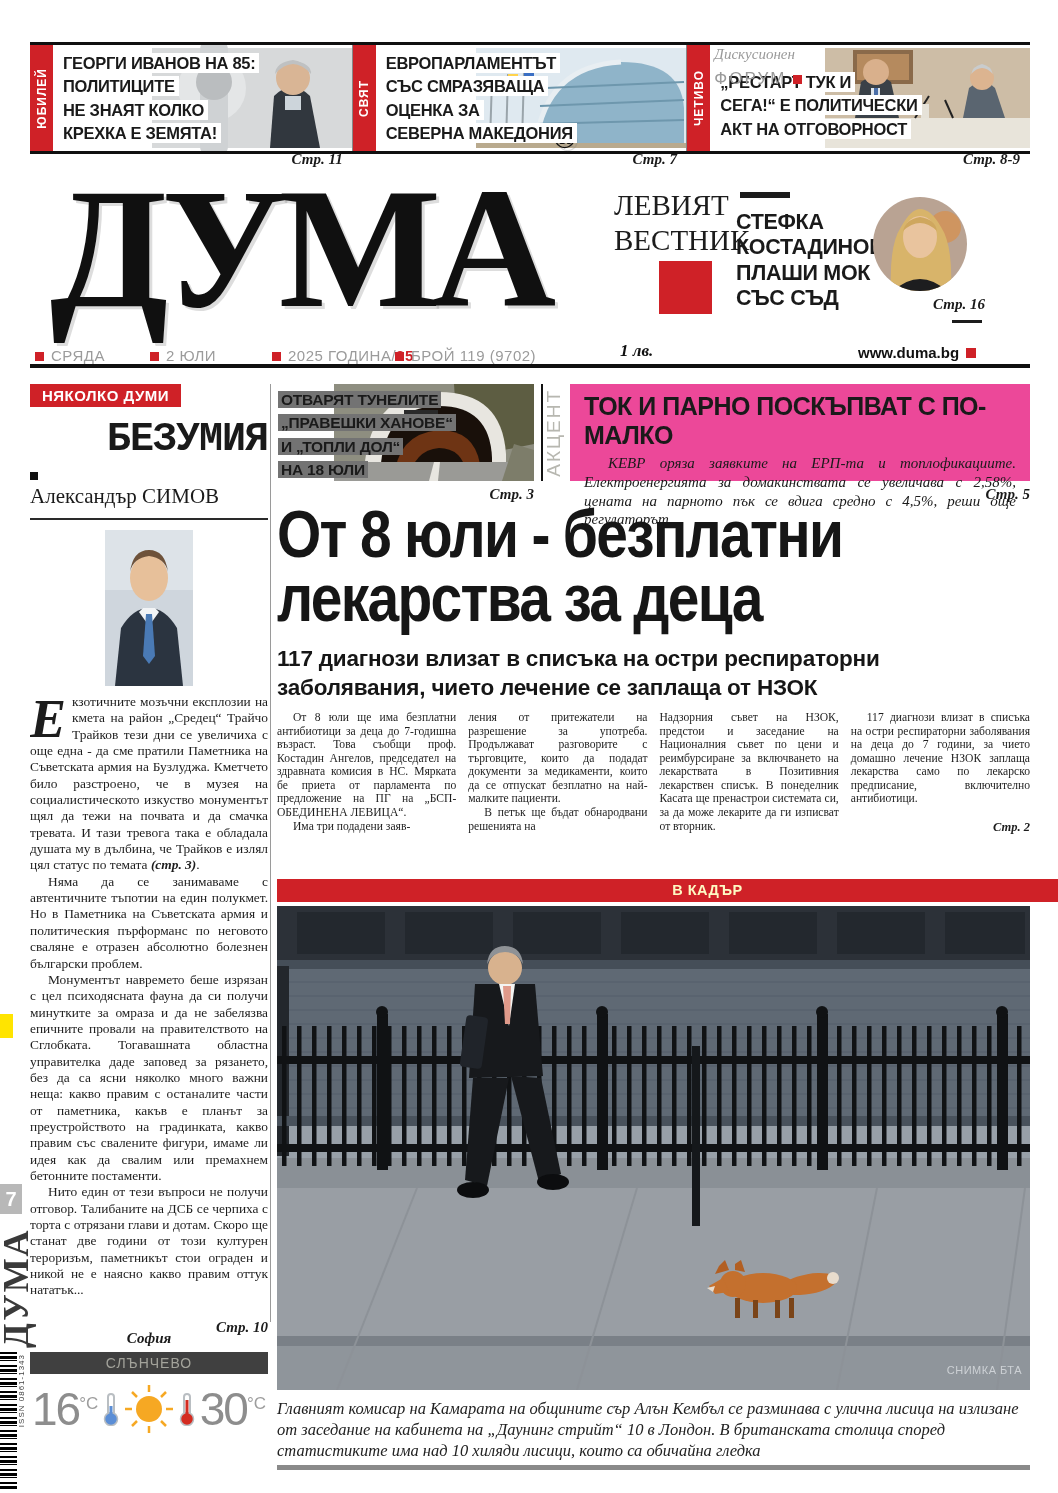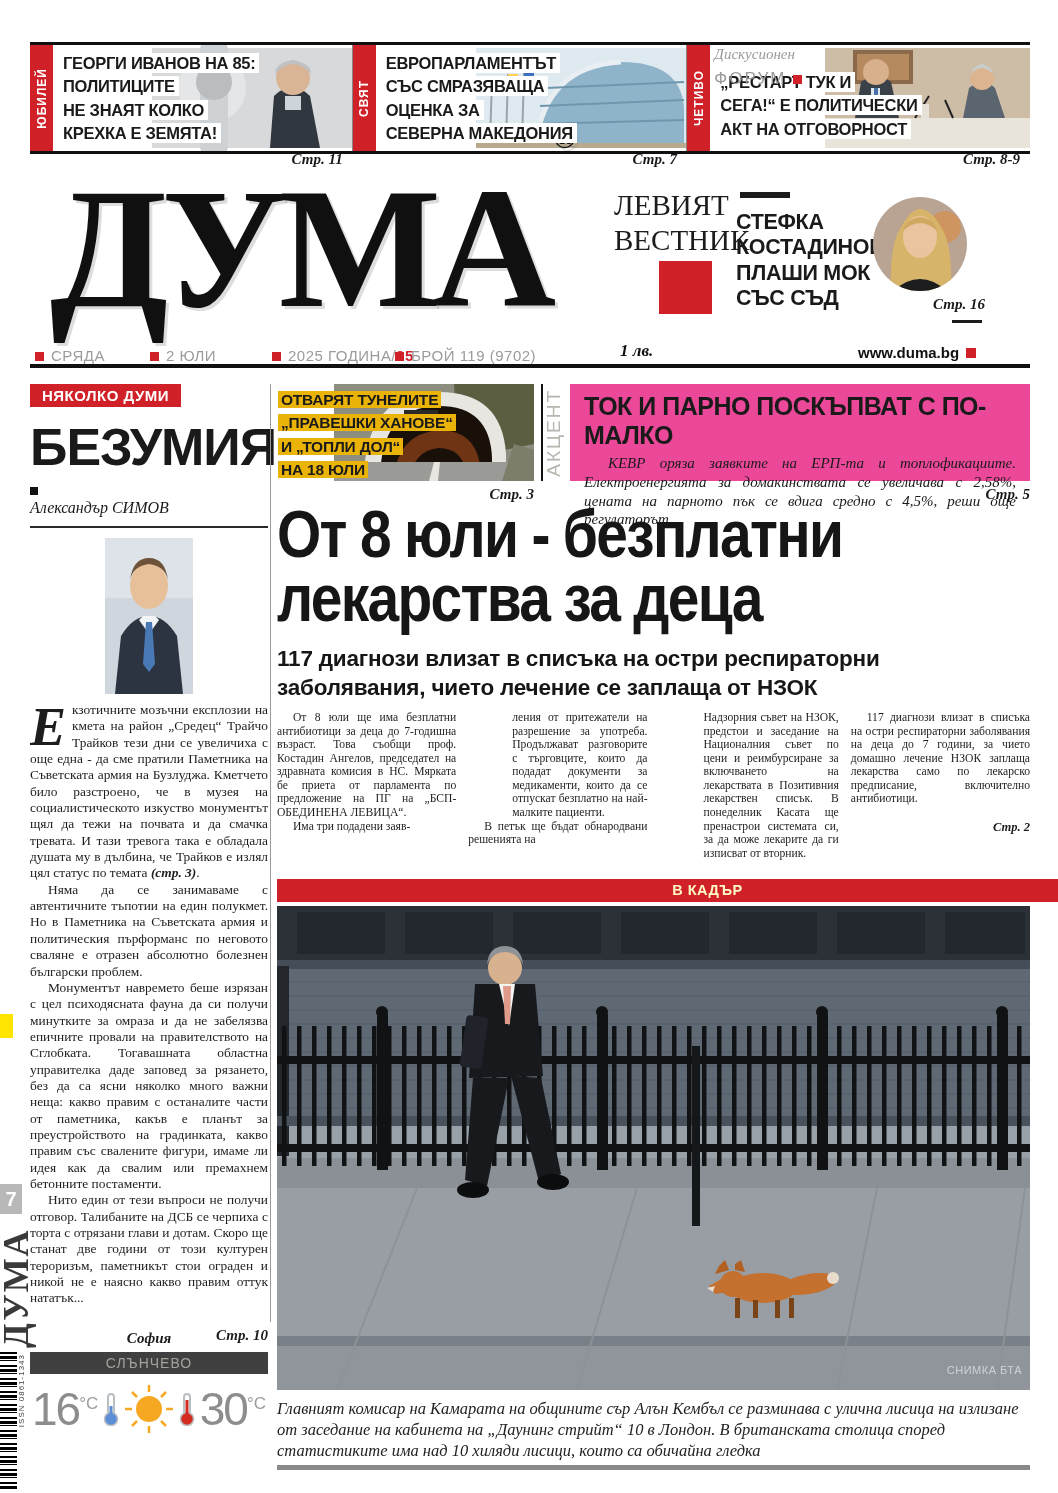--- a/index.html
+++ b/index.html
@@ -51,23 +51,23 @@
   .dl-red{color:#cf2127;font-weight:bold;}
   .price{left:620px;top:341px;font-weight:bold;font-style:italic;font-size:17px;color:#111;}
   .site{left:858px;top:344px;font-family:"Liberation Sans",sans-serif;font-weight:bold;font-size:15px;color:#111;}
   .site .dl-sq{margin:0 0 0 7px;width:10px;height:10px;}
   .rule-main{left:30px;top:364px;width:1000px;height:4px;background:#101010;}
 
   
   .opinion{left:30px;top:384px;width:238px;}
   .kicker{display:inline-block;background:#cf2127;color:#fff;font-family:"Liberation Sans",sans-serif;
         font-weight:bold;font-size:15px;letter-spacing:.5px;padding:3px 12px;}
-  .op-title{font-family:Liberation Sans, sans-serif;font-weight:bold;font-size:52px;letter-spacing:-1px;margin-top:10px;}
+  .op-title{font-family:Liberation Mono, monospace;font-weight:bold;font-size:40px;letter-spacing:-1px;margin-top:10px;text-align:right;}
   .op-bullet{width:8px;height:8px;background:#111;margin:10px 0 4px;}
-  .op-author{font-style:italic;font-size:16px;}
+  .op-author{font-size:21px;}
   .op-hr{border:none;border-top:2px solid #2a2a2a;margin:9px 0 10px;}
   .op-photo{width:88px;height:156px;margin:0 auto 8px;display:block;}
   .op-text{font-size:13.4px;line-height:1.22;text-align:justify;color:#1d1d1d;position:relative;}
   .op-text p{margin:0;text-indent:18px;}
   .op-text p.first{text-indent:0;}
   .dropcap{float:left;font-size:54px;line-height:.78;font-style:italic;font-weight:bold;padding:4px 6px 0 0;}
   .op-note{font-weight:bold;font-style:italic;}
   .op-page{text-align:right;font-style:italic;font-weight:bold;font-size:15px;margin-top:8px;background:#fff;}
 
   
@@ -91,21 +91,21 @@
         font-family:"Liberation Sans",sans-serif;letter-spacing:1px;}
 
   
   .vdiv{left:270px;top:384px;width:1px;height:938px;background:#9a9a9a;}
 
   
   .tunnel{left:278px;top:384px;width:256px;height:97px;overflow:hidden;}
   .tunnel svg{position:absolute;right:0;top:0;}
   .tunnel-title{position:absolute;left:0;top:4px;z-index:2;font-family:"Liberation Sans",sans-serif;
         font-weight:bold;font-size:15.5px;line-height:1.5;letter-spacing:-0.2px;white-space:pre-line;}
-  .tunnel-title b{background:#eab308;padding:0 3px;box-decoration-break:clone;-webkit-box-decoration-break:clone;}
+  .tunnel-title b{background:#737373;padding:0 3px;box-decoration-break:clone;-webkit-box-decoration-break:clone;}
   .tunnel-ref{left:278px;top:486px;width:256px;text-align:right;}
 
   
   .akc-line{left:541px;top:384px;width:2px;height:97px;background:#111;}
   .akc-label{left:543px;top:384px;height:97px;display:flex;align-items:center;}
   .akc-label span{writing-mode:vertical-rl;transform:rotate(180deg);color:#b7b7b0;
         font-family:"Liberation Sans",sans-serif;font-size:19px;letter-spacing:2px;}
   .accent-box{left:570px;top:384px;width:460px;height:97px;background:#ec4899;box-sizing:border-box;padding:8px 14px 0;}
   .accent-title{font-family:"Liberation Sans",sans-serif;font-weight:bold;font-size:25px;letter-spacing:-0.5px;}
   .accent-sum{font-style:italic;font-size:15px;line-height:1.25;margin-top:4px;text-indent:24px;text-align:justify;}
@@ -113,21 +113,21 @@
 
   
   .headline{left:277px;top:502px;width:890px;transform:scaleX(0.85);transform-origin:top left;
         font-family:"Liberation Sans",sans-serif;font-weight:bold;font-size:67px;line-height:.96;
         letter-spacing:-2px;color:#161616;}
   .subhead{left:277px;top:645px;width:700px;font-family:"Liberation Sans",sans-serif;font-weight:bold;
         font-size:22.5px;line-height:1.28;letter-spacing:-0.2px;white-space:pre-line;color:#161616;}
   .cols{left:277px;top:711px;width:753px;height:166px;display:flex;gap:12px;overflow:hidden;}
   .col{flex:1;font-size:11.6px;line-height:1.17;text-align:justify;color:#1d1d1d;}
   .col p{margin:0;text-indent:16px;}
-  .col p.cont{text-indent:0;margin-left:44px;}
+  .col p.cont{text-indent:0;}
   .col .colpage{text-align:right;font-size:12.5px;margin-top:14px;text-indent:0;}
 
   
   .kadar{left:277px;top:879px;width:861px;height:23px;background:#cf2127;color:#fef9c3;
         font-family:"Liberation Sans",sans-serif;font-weight:bold;font-size:14.5px;letter-spacing:.5px;
         text-align:center;line-height:23px;}
   .bigphoto{left:277px;top:906px;width:753px;height:484px;overflow:hidden;background:#98a0a8;}
   .credit{position:absolute;right:8px;bottom:14px;color:#cdd1d5;font-family:"Liberation Sans",sans-serif;
         font-size:11px;letter-spacing:.5px;}
   .caption{left:277px;top:1398px;width:745px;font-style:italic;font-size:16.5px;line-height:1.28;color:#222;}

